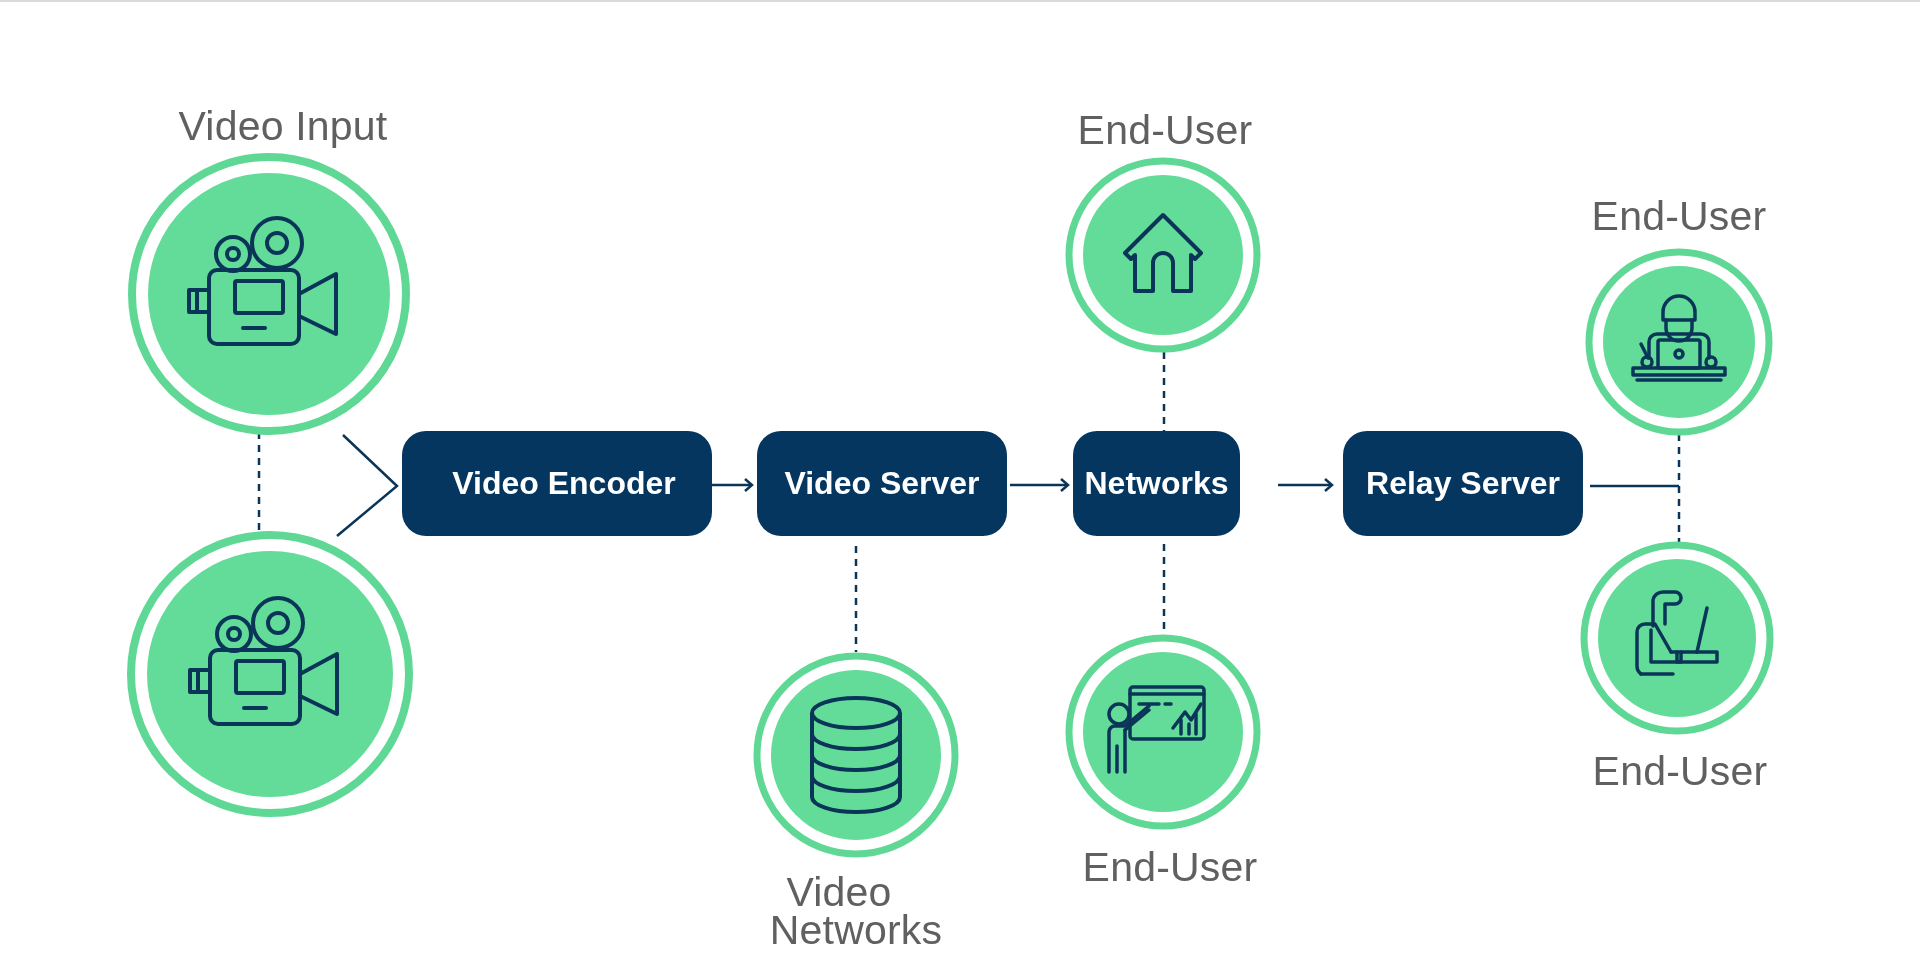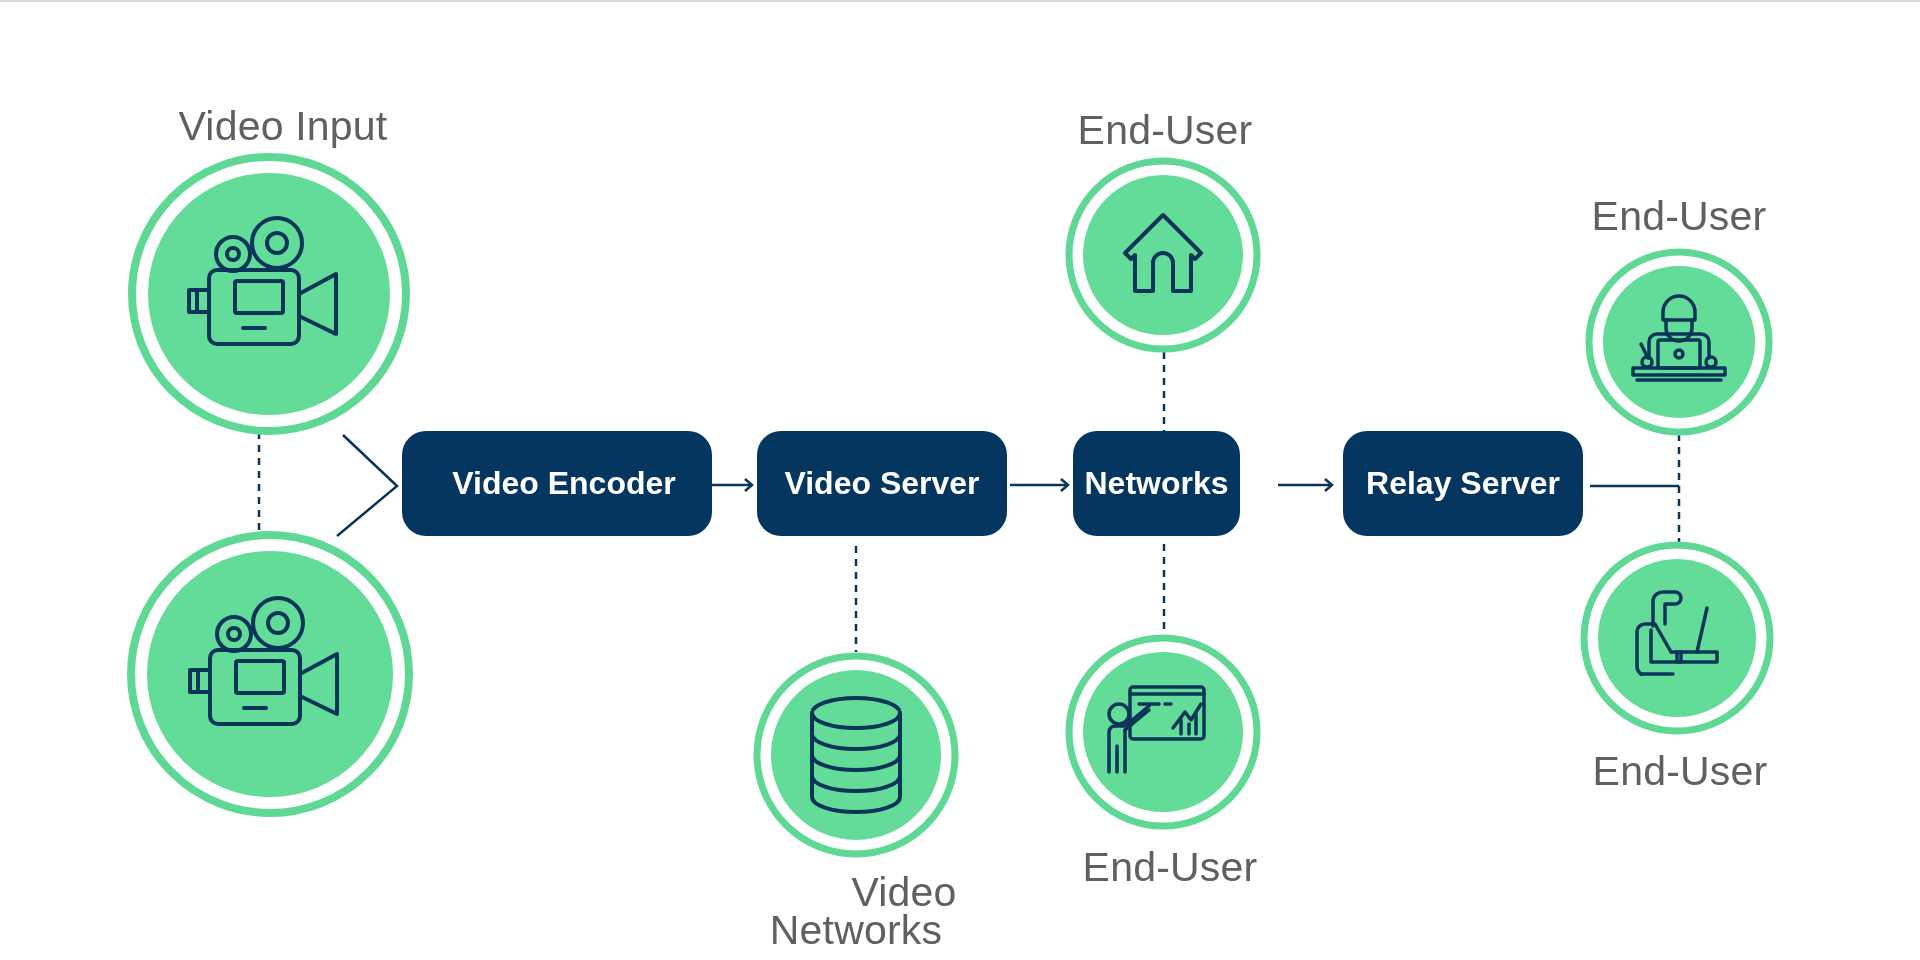--- a/index.html
+++ b/index.html
@@ -143,19 +143,19 @@
     <line x1="20" y1="14" x2="30" y2="-30"></line>
     <polyline points="0,14 0,24 40,24 40,14 20,14"></polyline>
   </g>
 </svg>
 
 <div class="lbl" style="left:283px;top:106px;">Video Input</div>
 <div class="lbl" style="left:1165px;top:110px;">End-User</div>
 <div class="lbl" style="left:1679px;top:196px;">End-User</div>
 <div class="lbl" style="left:1680px;top:751px;">End-User</div>
 <div class="lbl" style="left:1170px;top:847px;">End-User</div>
-<div class="lbl" style="left:904px;top:872px;">Video</div>
+<div class="lbl" style="left:839px;top:872px;">Video</div>
 <div class="lbl" style="left:856px;top:910px;">Networks</div>
 
 <div class="box" style="left:402px;top:431px;width:296px;height:105px;padding-left:14px;">Video Encoder</div>
 <div class="box" style="left:757px;top:431px;width:250px;height:105px;text-align:right;">Video Server</div>
 <div class="box" style="left:1073px;top:431px;width:167px;height:105px;">Networks</div>
 <div class="box" style="left:1343px;top:431px;width:240px;height:105px;">Relay Server</div>
 
 </body></html>

